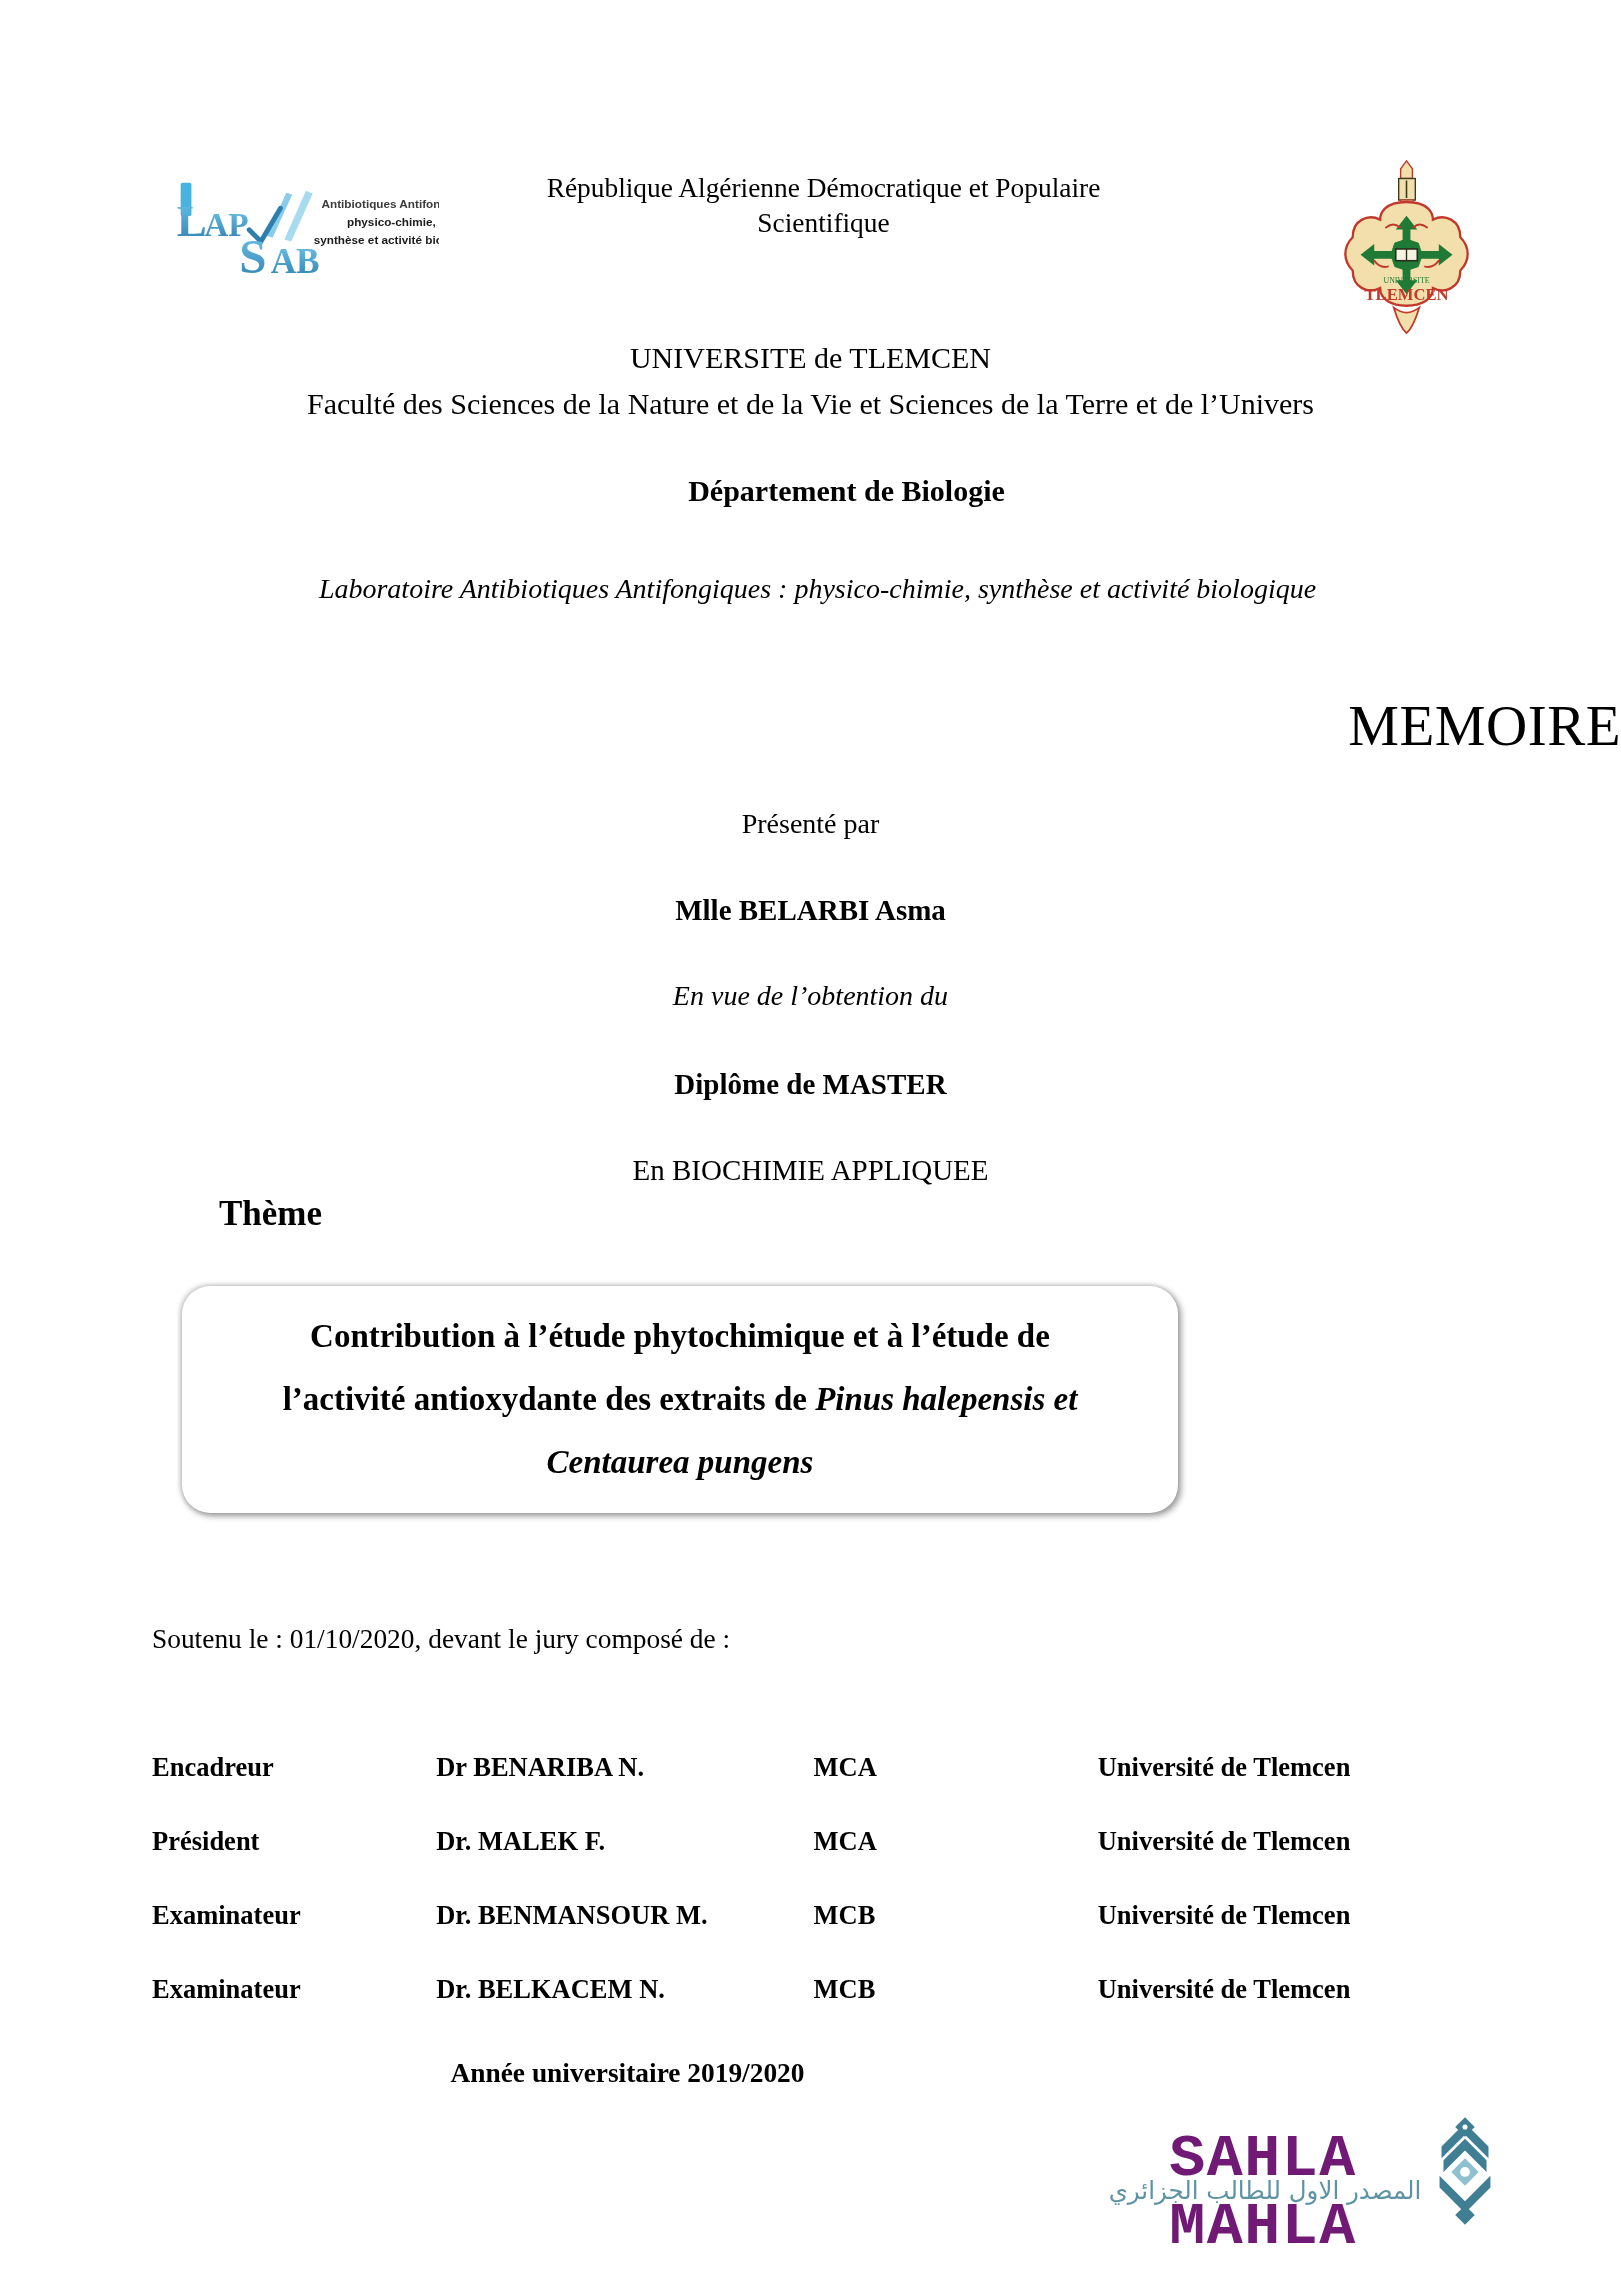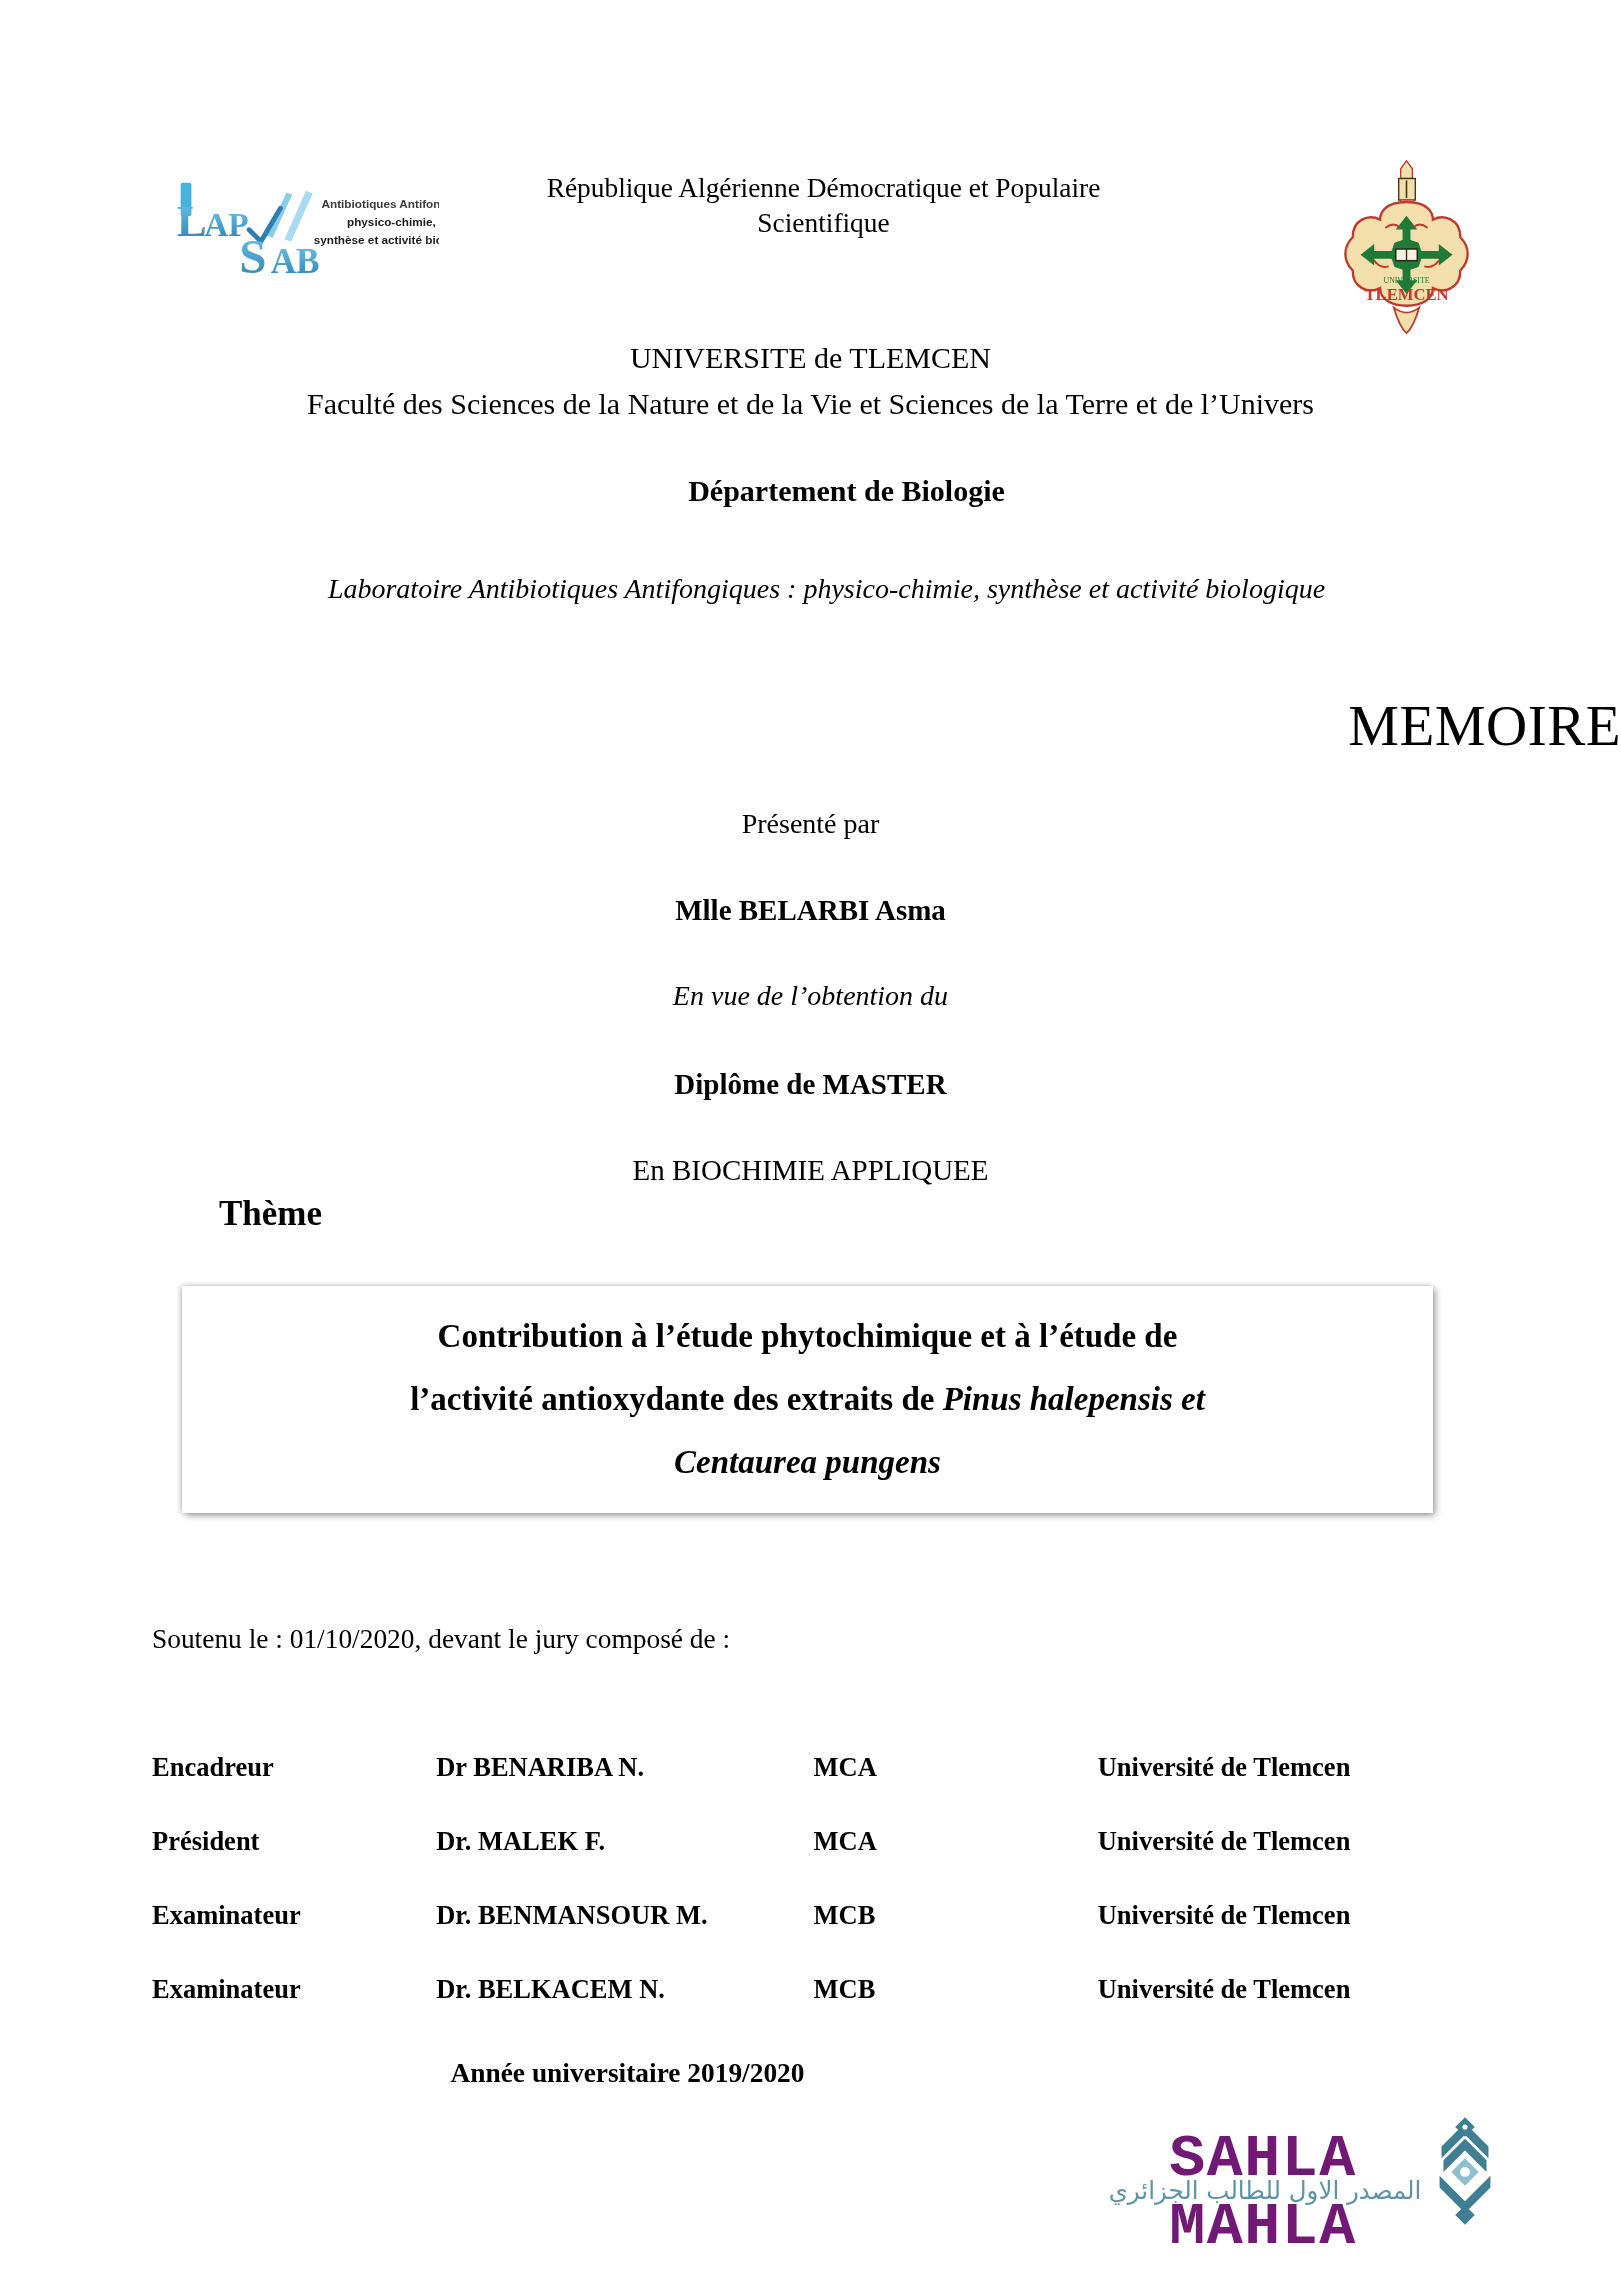--- a/index.html
+++ b/index.html
@@ -75,21 +75,21 @@
     width: 1621px;
     text-align: center;
     font-size: 30px;
     font-weight: bold;
     margin-left: 36px;
   }
 
   
   .laboratory {
     position: absolute;
-    left: 219px;
+    left: 210px;
     top: 570px;
     width: 1215px;
     text-align: center;
     font-style: italic;
     font-size: 28px;
     line-height: 1.35;
   }
 
   
   .memoire {
@@ -153,28 +153,29 @@
     top: 1194px;
     font-size: 35px;
     font-weight: bold;
   }
 
   
   .title-box {
     position: absolute;
     left: 182px;
     top: 1286px;
-    width: 1251px;
+    width: 996px;
     height: 227px;
     background: #ffffff;
     box-shadow: 2.9px 2.9px 6.9px rgba(0,0,0,0.40), -2px -1px 4.9px rgba(0,0,0,0.18);
     box-sizing: border-box;
     display: flex;
     flex-direction: column;
     justify-content: center;
+    border-radius: 28px;
   }
   .title-line {
     text-align: center;
     font-size: 33px;
     font-weight: bold;
     line-height: 1.90;
   }
   .title-line .sp { font-style: italic; }
 
   

